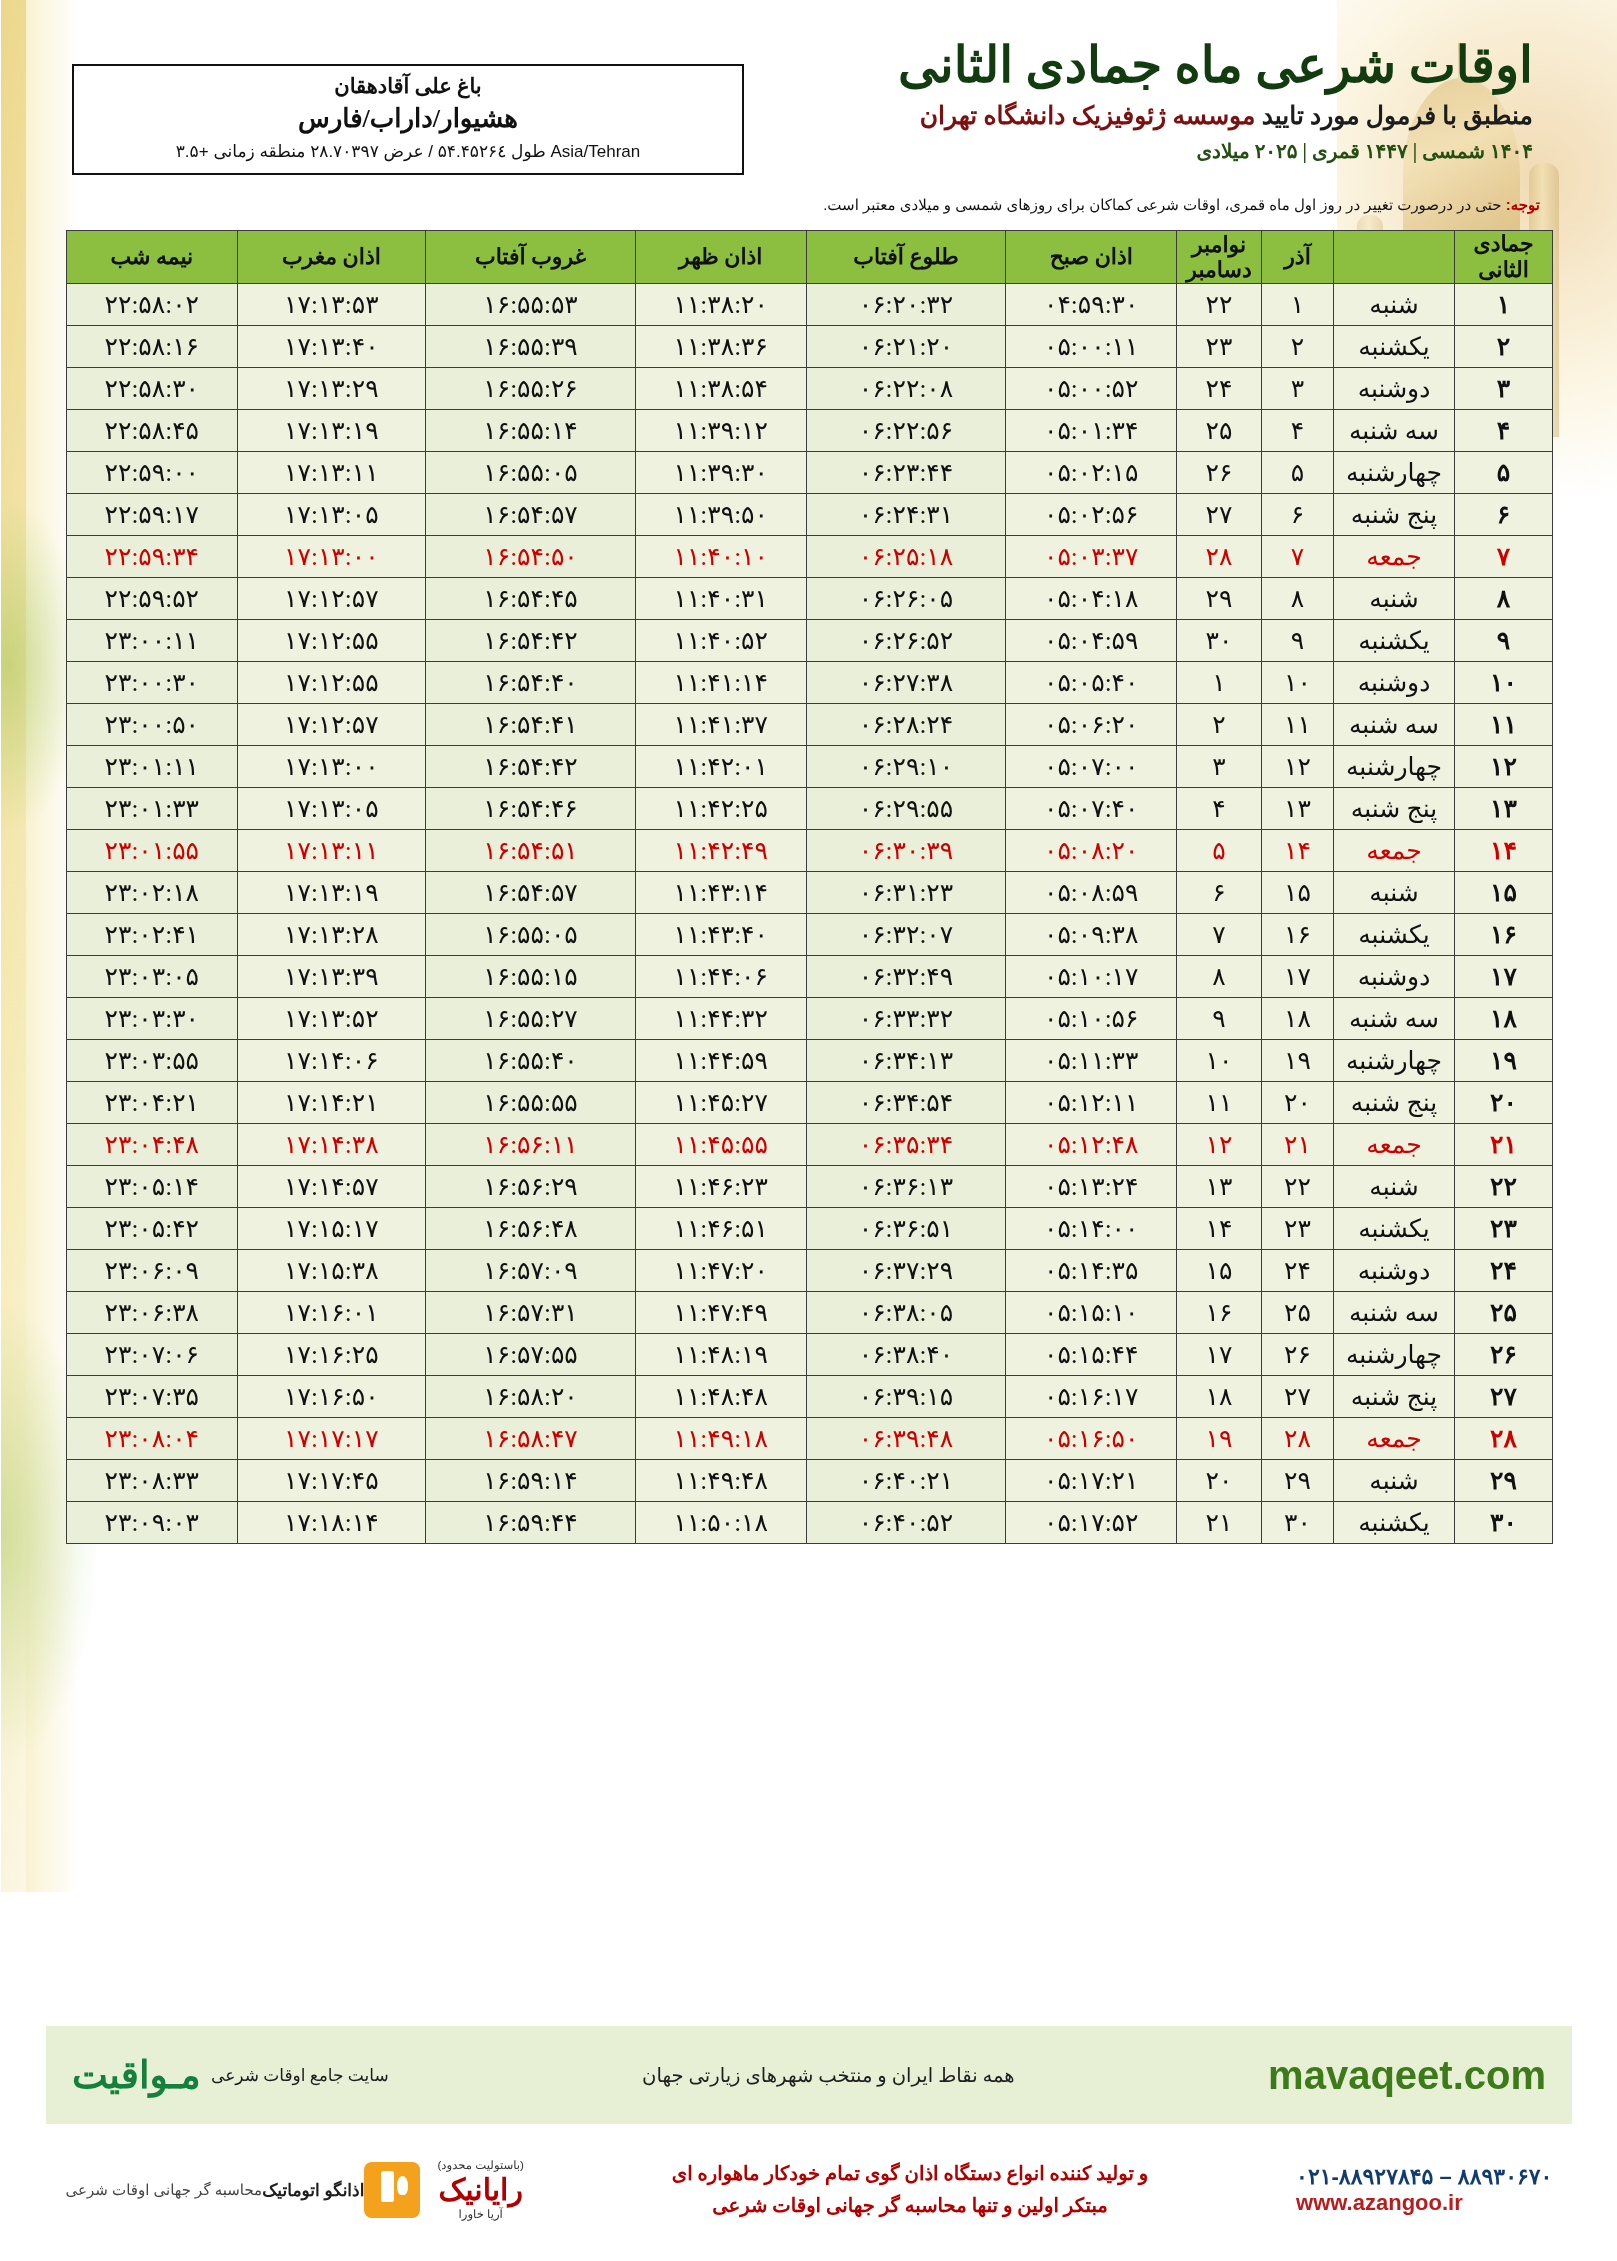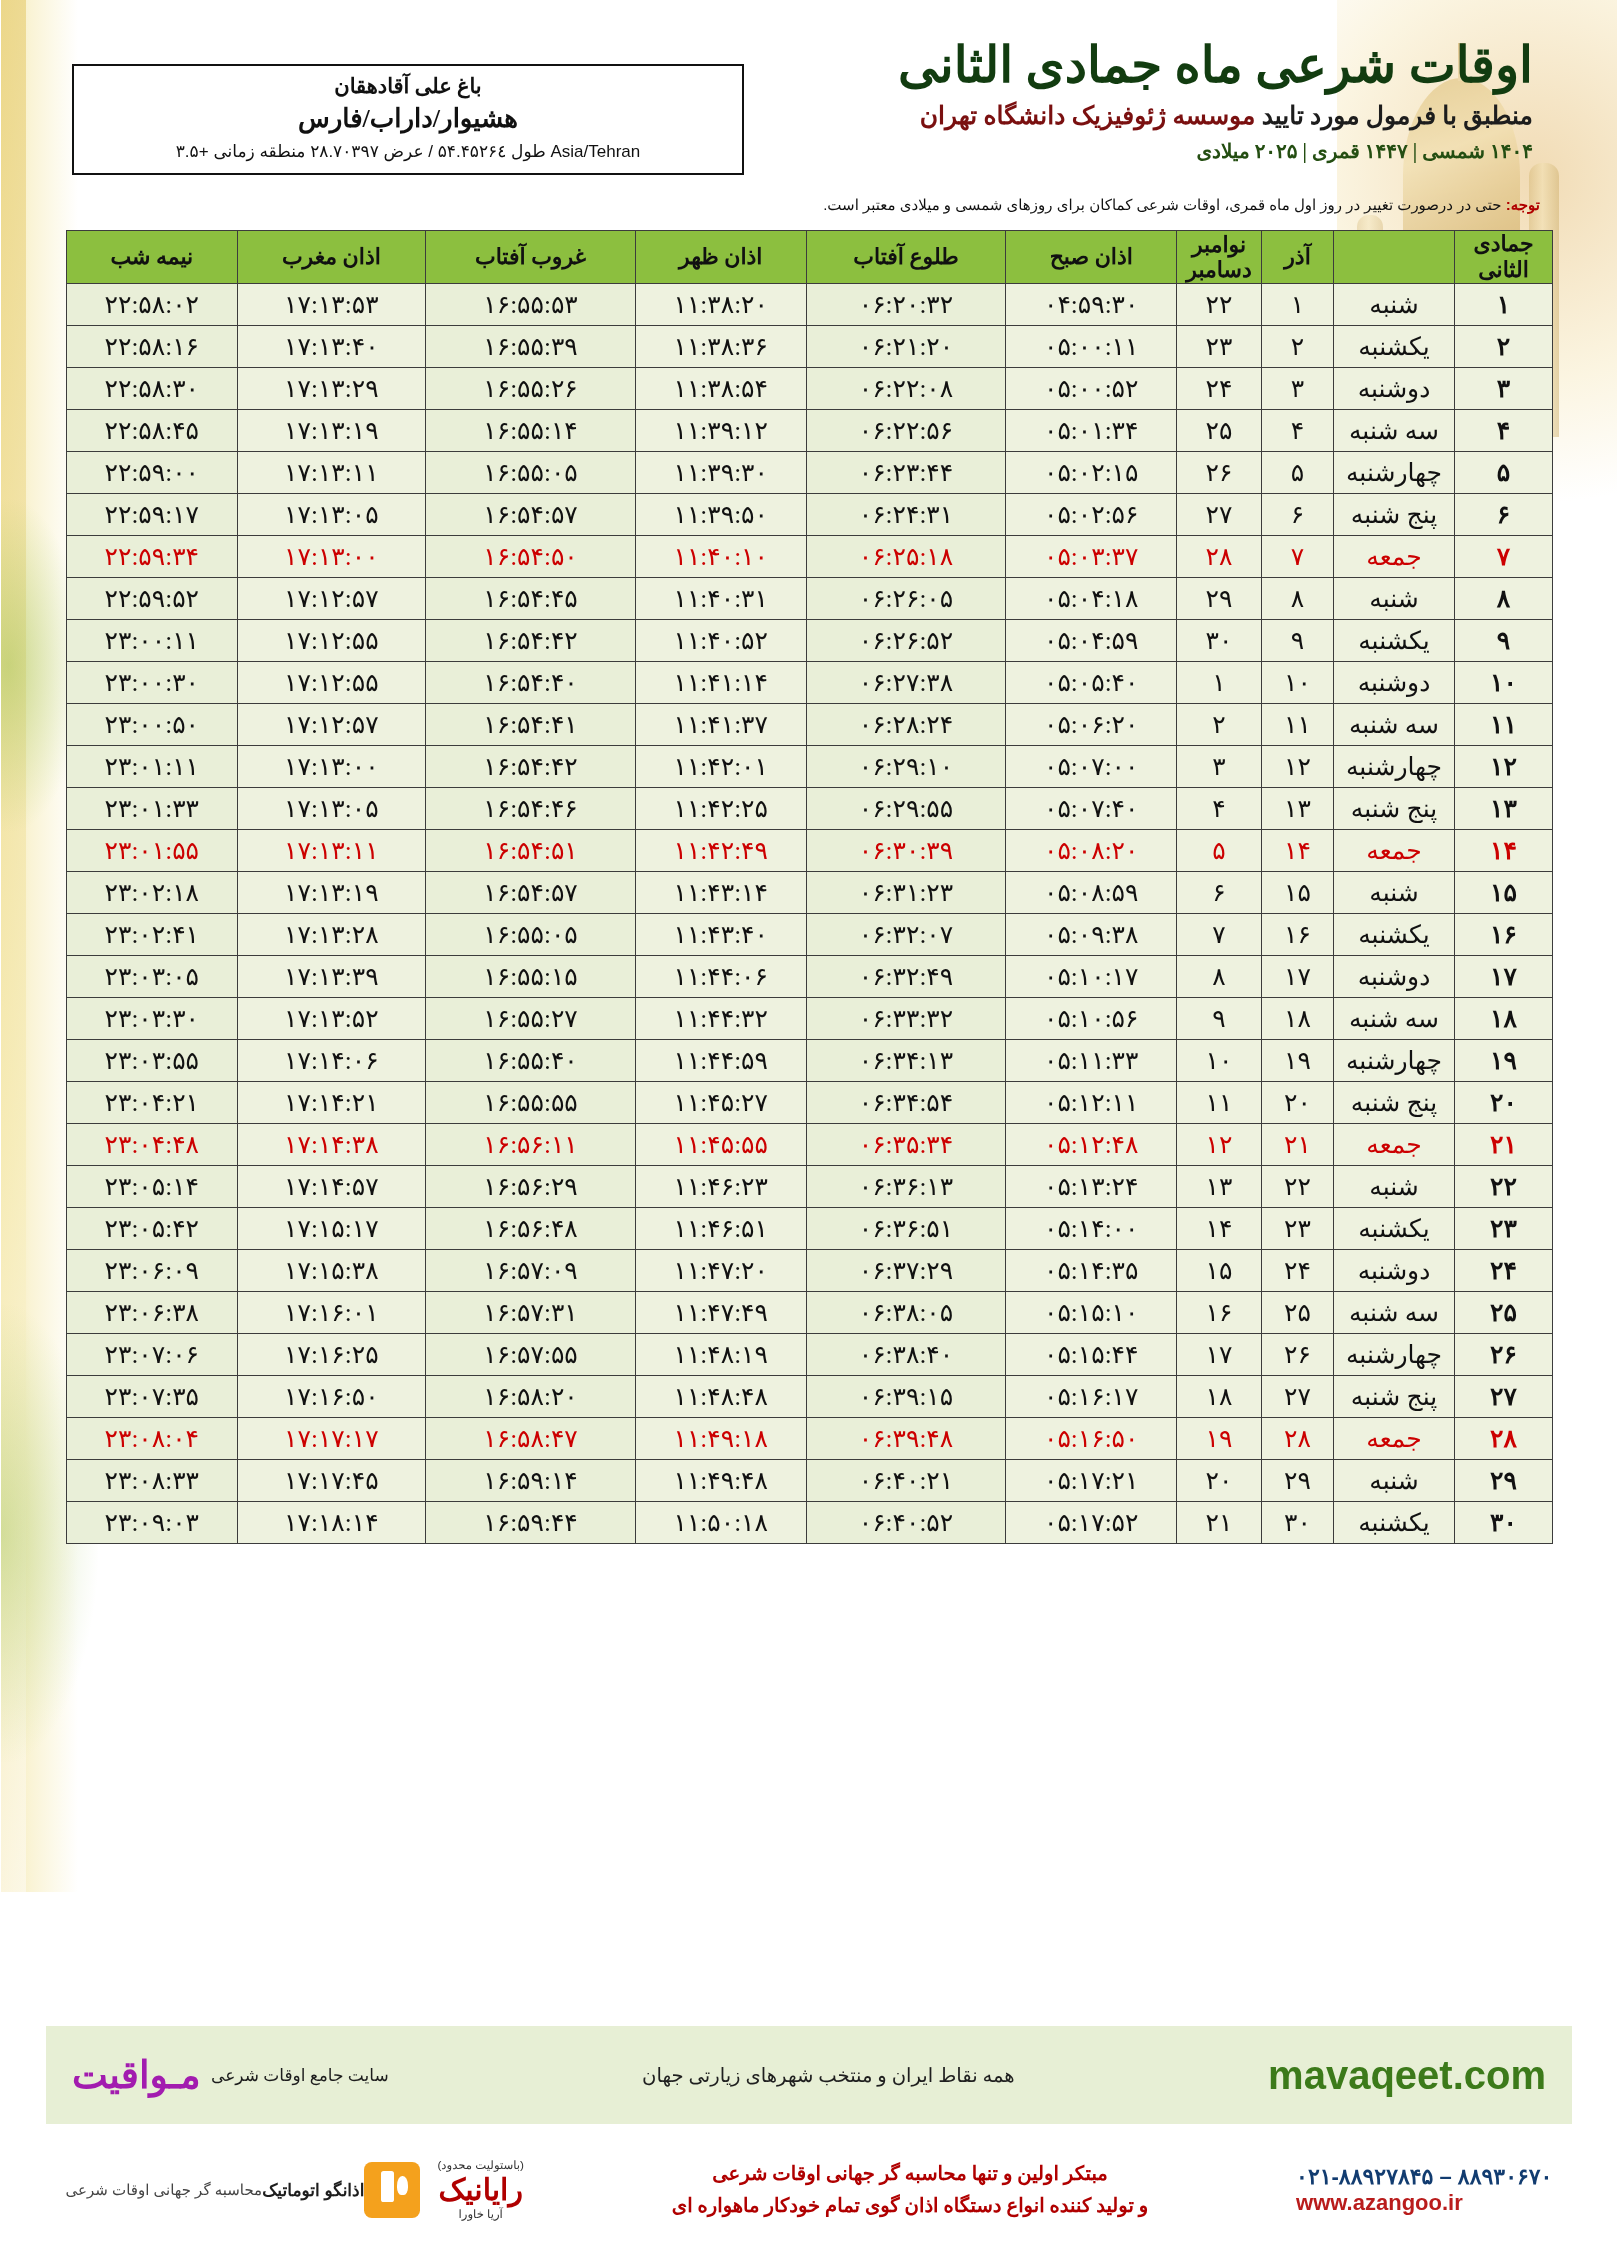--- a/index.html
+++ b/index.html
@@ -148,21 +148,21 @@
     font-size:40px; font-weight:bold; color:#3c7a1a; direction:ltr;
     font-family:"Liberation Sans", sans-serif;
   }
   .brand-mid{
     font-size:19.6px; color:#1f1f1f; font-family:"Liberation Serif", serif;
   }
   .brand-logo{
     display:flex; align-items:center; gap:10.4px;
   }
   .brand-logo-text{
-    font-size:38px; font-weight:bold; color:#a21caf; font-family:"Liberation Serif", serif;
+    font-size:38px; font-weight:bold; color:#15803d; font-family:"Liberation Serif", serif;
   }
   .brand-logo-sub{
     font-size:17px; color:#1d1d1d; font-family:"Liberation Serif", serif;
   }
   .footer-bottom{
     position:absolute; left:46px; right:46px; top:108px; height:111px;
     display:flex; align-items:center; justify-content:space-between; padding:0 19.6px;
   }
   .phones{ direction:ltr; text-align:left; }
   .phone-line{ font-size:22px; font-weight:bold; color:#123c70; }
@@ -609,22 +609,22 @@
       <div class="brand-logo-sub">سایت جامع اوقات شرعی</div>
       <div class="brand-logo-text">مـواقیت</div>
     </div>
   </div>
   <div class="footer-bottom">
     <div class="phones">
       <div class="phone-line">۰۲۱-۸۸۹۲۷۸۴۵ – ۸۸۹۳۰۶۷۰</div>
       <div class="web-line">www.azangoo.ir</div>
     </div>
     <div class="center-text">
+      <div>و تولید کننده انواع دستگاه اذان گوی تمام خودکار ماهواره ای</div>
       <div>مبتکر اولین و تنها محاسبه گر جهانی اوقات شرعی</div>
-      <div>و تولید کننده انواع دستگاه اذان گوی تمام خودکار ماهواره ای</div>
     </div>
     <div class="right-logos">
       <div class="logo-rayaneek">
         <div class="small">(باستولیت محدود)</div>
         <div class="big">رایانیک</div>
         <div class="small">آریا خاورا</div>
       </div>
       <div class="logo-azangoo">
         <div class="azangoo-badge"></div>
         <div class="nm">اذانگو اتوماتیک</div>

